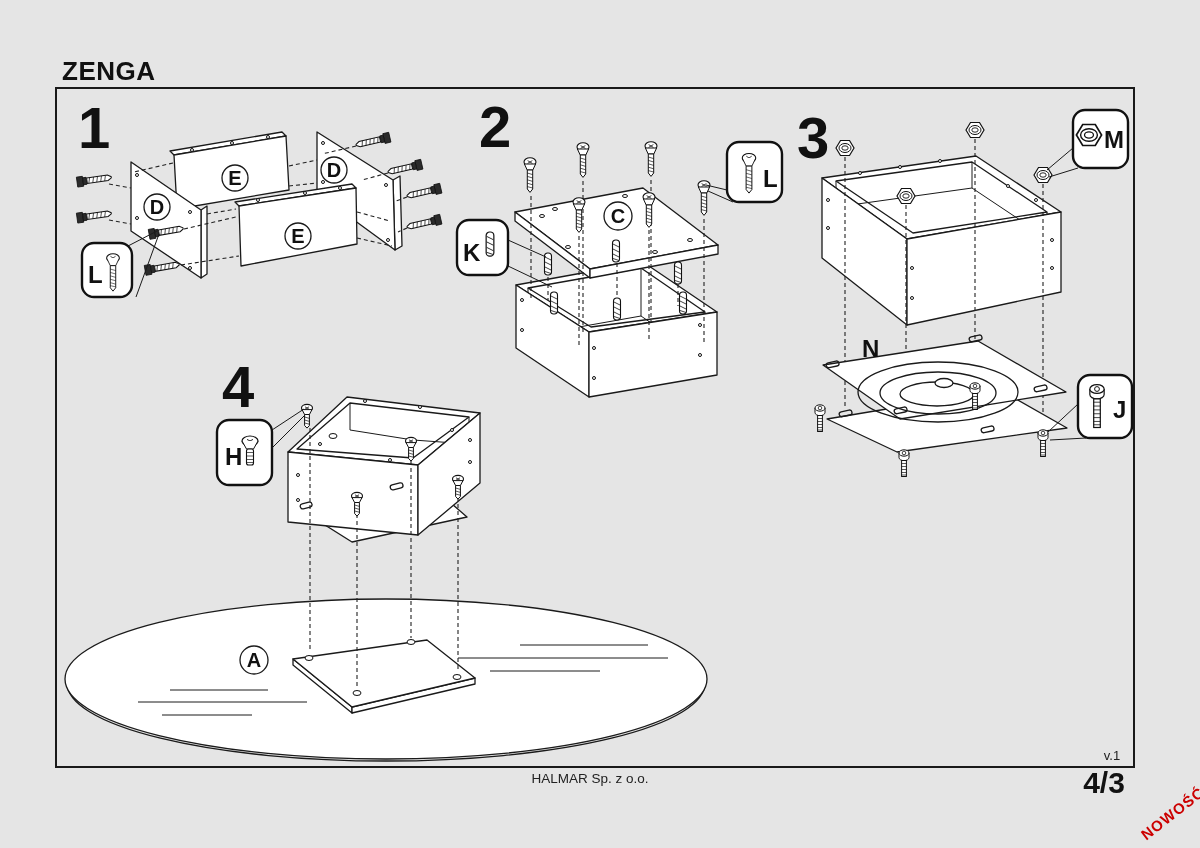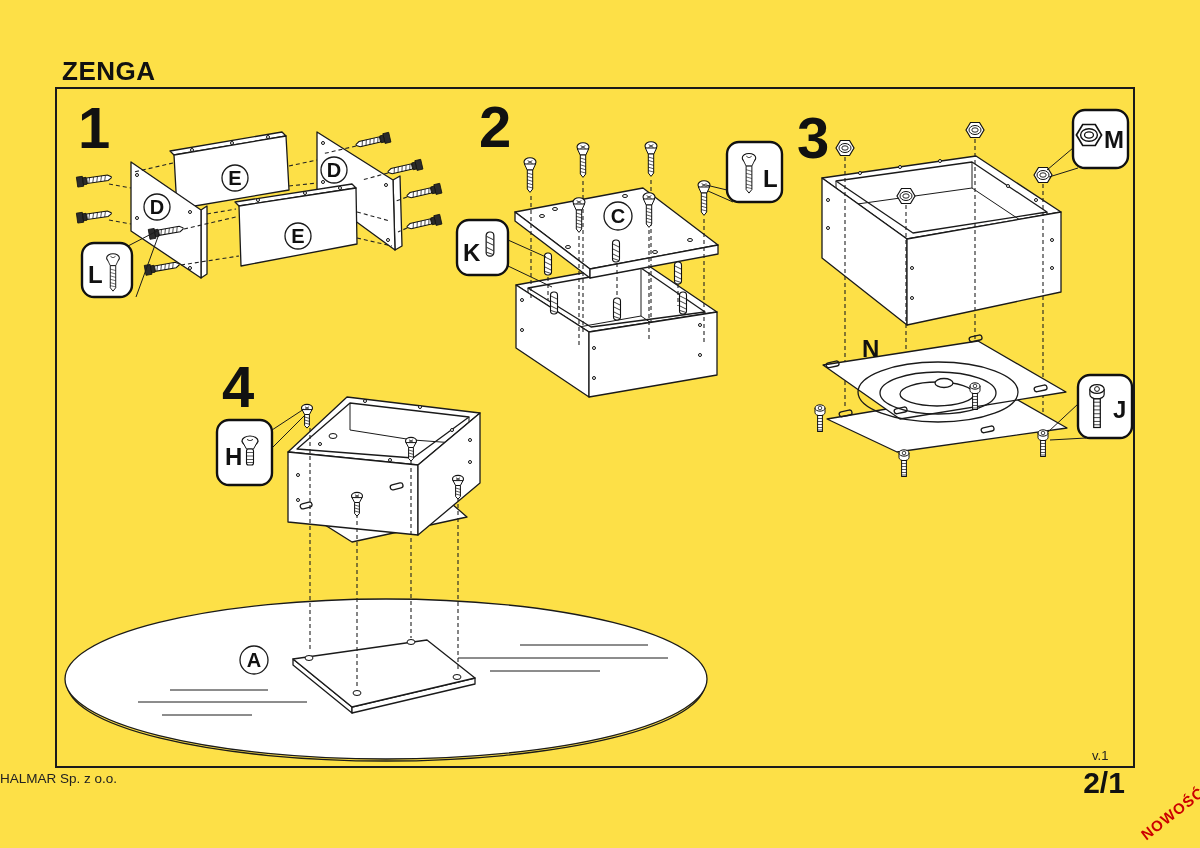--- a/index.html
+++ b/index.html
@@ -1,21 +1,21 @@
 <!DOCTYPE html>
 <html><head>
 <meta charset="utf-8">
 <style>
   html,body{margin:0;padding:0;background:#fff;}
-  .page{position:relative;width:1200px;height:848px;background:#fde047;overflow:hidden;
+  .page{position:relative;width:1200px;height:848px;background:#e5e5e5;overflow:hidden;
         font-family:"Liberation Sans",sans-serif;color:#111;}
   .title{position:absolute;left:62px;top:56px;font-size:26px;font-weight:bold;letter-spacing:.5px;}
   .art{position:absolute;left:0;top:0;width:1200px;height:848px;}
-  .footer{position:absolute;left:0;top:771px;width:1180px;text-align:left;font-size:13.5px;line-height:15.5px;color:#222;}
-  .version{position:absolute;left:1092px;top:748px;width:40px;text-align:left;font-size:13px;color:#222;}
+  .footer{position:absolute;left:0;top:771px;width:1180px;text-align:center;font-size:13.5px;line-height:15.5px;color:#222;}
+  .version{position:absolute;left:1092px;top:748px;width:40px;text-align:center;font-size:13px;color:#222;}
   .pagenum{position:absolute;left:1072px;top:766px;width:64px;text-align:center;font-size:30px;font-weight:bold;}
   .newbadge{position:absolute;left:1134px;top:802px;width:84px;font-size:15px;font-weight:bold;color:#cc0000;
             letter-spacing:1px;transform:rotate(-38deg);transform-origin:center;}
   
   .ln{fill:#fff;stroke:#1a1a1a;stroke-width:1.3;stroke-linejoin:round;}
   .lnn{fill:none;stroke:#1a1a1a;stroke-width:1.3;stroke-linejoin:round;}
   .thin{fill:none;stroke:#1a1a1a;stroke-width:1;}
   .dash{fill:none;stroke:#222;stroke-width:1.1;stroke-dasharray:4,3;}
   .callout{fill:#fff;stroke:#111;stroke-width:2.4;}
   .lbl{font-family:"Liberation Sans",sans-serif;font-size:20px;font-weight:bold;fill:#111;stroke:none;text-anchor:middle;}
@@ -388,16 +388,16 @@
         <text class="clbl" x="225" y="465">H</text>
       </g>
     </g>
   </svg>
 
   <div class="footer">
     <div>HALMAR Sp. z o.o.</div>
   </div>
 
   <div class="version">v.1</div>
-  <div class="pagenum">2/1</div>
+  <div class="pagenum">4/3</div>
   <div class="newbadge">NOWOŚĆ</div>
 
 </div>
 
 </body></html>

